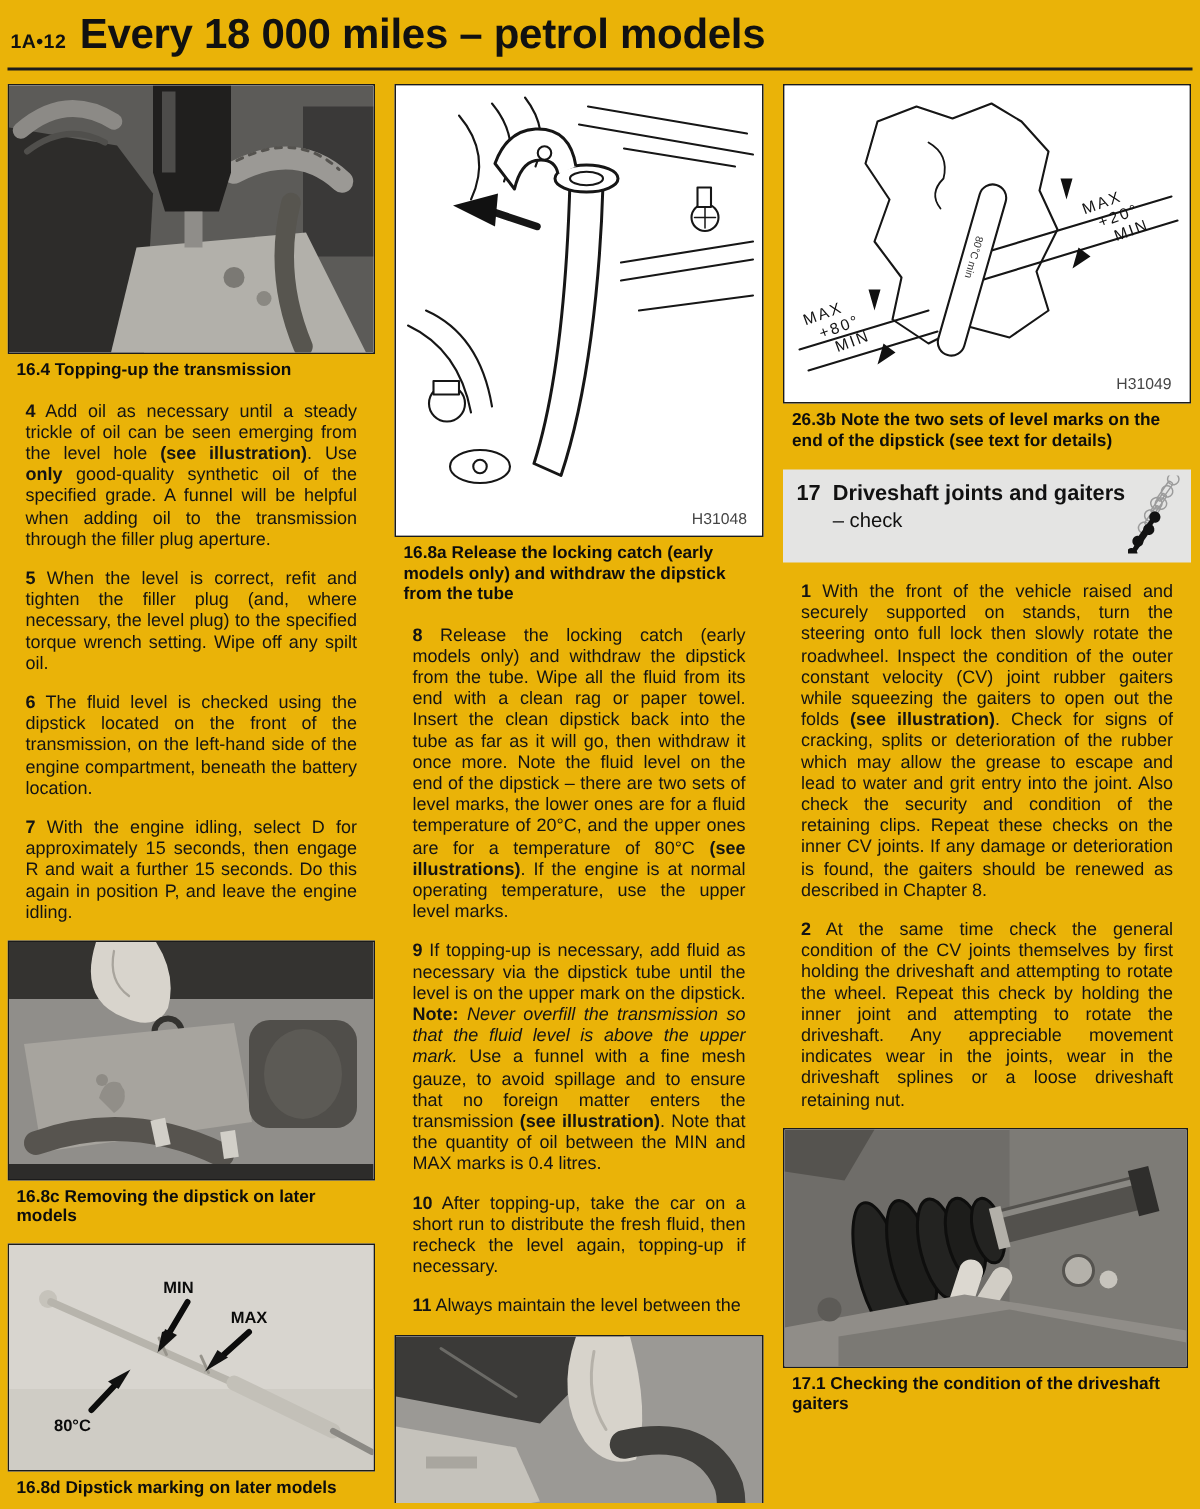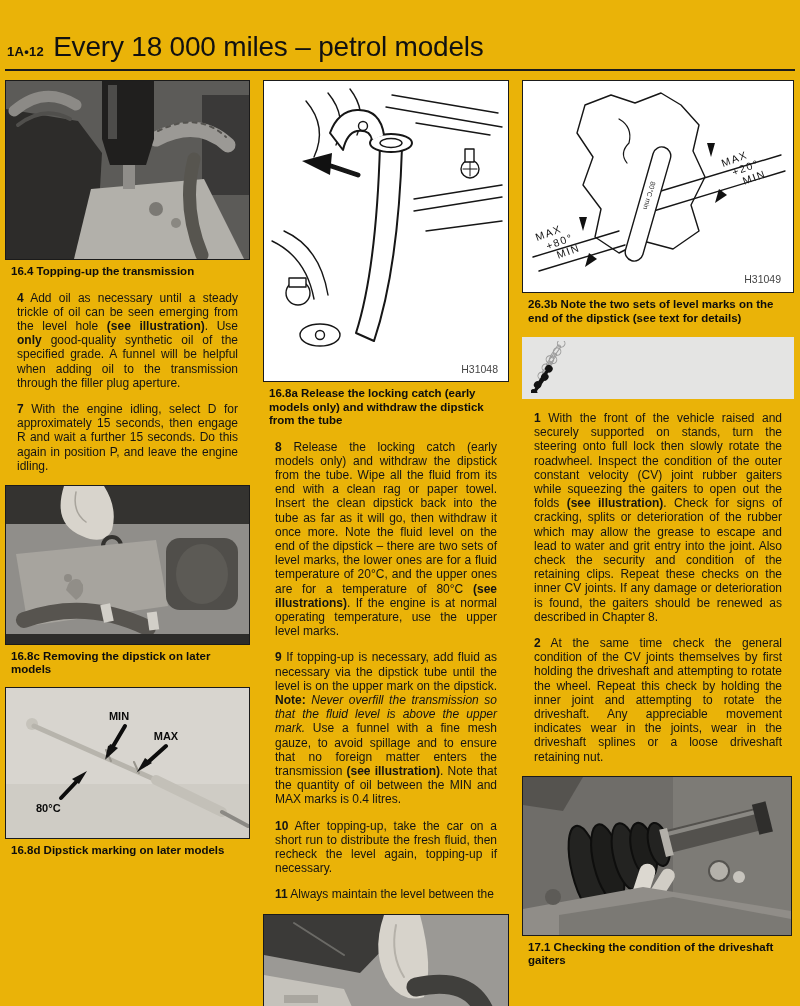--- a/index.html
+++ b/index.html
@@ -4,21 +4,21 @@
 <style>
   html,body{margin:0;padding:0;background:#ffffff;}
   .page{
     width:800px;height:1006px;box-sizing:border-box;
     background:#eab308;color:#111;
     font-family:"Liberation Sans",sans-serif;
     padding:6px 5px 0 5px;overflow:hidden;position:relative;
   }
   .page-header{display:flex;align-items:baseline;gap:9px;border-bottom:2.5px solid #1c1c1c;padding:2px 2px 7px 2px;}
   .page-ref{font-size:13px;font-weight:bold;letter-spacing:.3px;}
-  .page-title{font-size:28px;line-height:30px;font-weight:400;letter-spacing:-.2px;margin-top:24px;}
+  .page-title{font-size:28px;line-height:30px;font-weight:700;letter-spacing:-.2px;}
   .columns{display:grid;grid-template-columns:245px 246px 272px;column-gap:13px;margin-top:9px;height:946px;overflow:hidden;}
   figure{margin:0;}
   .frame{display:block;border:1px solid #1b1b1b;background:#fff;}
   .caption{font-size:11.5px;line-height:13.5px;font-weight:bold;margin:5px 6px 0 6px;color:#0d0d0d;}
   p.body{font-size:12px;line-height:14.2px;text-align:justify;margin:12px;color:#141414;}
   .seg-b{font-weight:bold;}
   .seg-i{font-style:italic;}
   .mt-lg{margin-top:14px;}
   .mt-md{margin-top:10px;}
   .sub-heading{font-size:16.5px;font-weight:bold;font-style:italic;margin:15px 0 5px 0;color:#0c0c0c;}
@@ -67,21 +67,23 @@
           <rect x="102" y="4" width="9" height="54" fill="#4d4c4a"></rect>
           <rect x="117" y="84" width="12" height="24" fill="#8f8d89"></rect>
           <path d="M188,78 q-12,48 8,96" class="ln" style="stroke:#57554f;stroke-width:13"></path>
           <circle cx="150" cy="128" r="7" fill="#7b7974"></circle>
           <circle cx="170" cy="142" r="5" fill="#8a8882"></circle>
         </svg>
         <figcaption class="caption">16.4 Topping-up the transmission</figcaption>
       </figure>
 
       <p class="body mt-lg"><span class="seg-b">4</span><span> Add oil as necessary until a steady trickle of oil can be seen emerging from the level hole </span><span class="seg-b">(see illustration)</span><span>. Use </span><span class="seg-b">only</span><span> good-quality synthetic oil of the specified grade. A funnel will be helpful when adding oil to the transmission through the filler plug aperture.</span></p>
-
+      <p class="body"><span class="seg-b">5</span><span> When the level is correct, refit and tighten the filler plug (and, where necessary, the level plug) to the specified torque wrench setting. Wipe off any spilt oil.</span></p>
+
+      <p class="body"><span class="seg-b">6</span><span> The fluid level is checked using the dipstick located on the front of the transmission, on the left-hand side of the engine compartment, beneath the battery location.</span></p>
       <p class="body"><span class="seg-b">7</span><span> With the engine idling, select D for approximately 15 seconds, then engage R and wait a further 15 seconds. Do this again in position P, and leave the engine idling.</span></p>
 
       <figure class="mt-md">
         <svg class="frame" width="243" height="158" viewBox="0 0 243 158">
           <rect width="243" height="158" fill="#908e8a"></rect>
           <rect x="0" y="0" width="243" height="38" fill="#343330"></rect>
           <path d="M58,0 q-12,38 18,50 q22,10 30,-6 q6,-22 -8,-44 Z" fill="#d8d4cc"></path>
           <path d="M70,6 q-4,20 10,30" class="ln" style="stroke:#a8a49c;stroke-width:1.5"></path>
           <circle cx="106" cy="60" r="9" fill="none" stroke="#33322f" stroke-width="4"></circle>
           <path d="M110,68 L126,94" class="ln" style="stroke:#cac7c0;stroke-width:4"></path>
@@ -224,20 +226,27 @@
             <polygon points="184,62 192,62 188,76" class="blk"></polygon>
             <polygon points="192,122 204,114 196,108" class="blk"></polygon>
           </g>
           <text x="258" y="202" text-anchor="end" class="illus-ref">H31049</text>
         </svg>
         <figcaption class="caption">26.3b Note the two sets of level marks on the end of the dipstick (see text for details)</figcaption>
       </figure>
 
 
       <div class="section-box">
+        <div class="section-left">
+          <span class="section-num">17</span>
+          <div>
+            <div class="section-title">Driveshaft joints and gaiters</div>
+            <div class="section-sub">– check</div>
+          </div>
+        </div>
         <svg class="spanner-svg" viewBox="0 0 44 62">
           <defs>
             <g id="sp">
               <rect x="-9" y="-2" width="18" height="4" rx="1.5"></rect>
               <circle cx="-12" cy="0" r="4.6"></circle>
               <circle cx="12" cy="0" r="4.6"></circle>
             </g>
           </defs>
           <use href="#sp" class="sp-o" transform="translate(30,12) rotate(-55)"></use>
           <use href="#sp" class="sp-o" transform="translate(25,22) rotate(-55)"></use>

